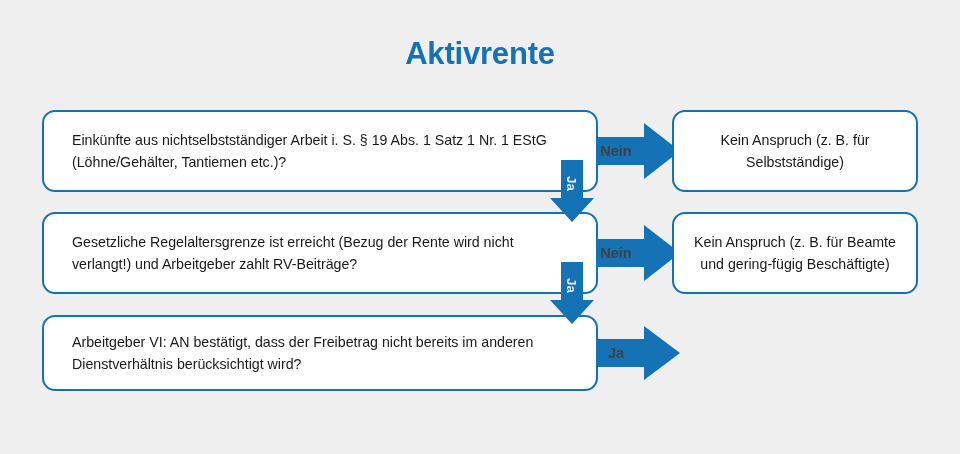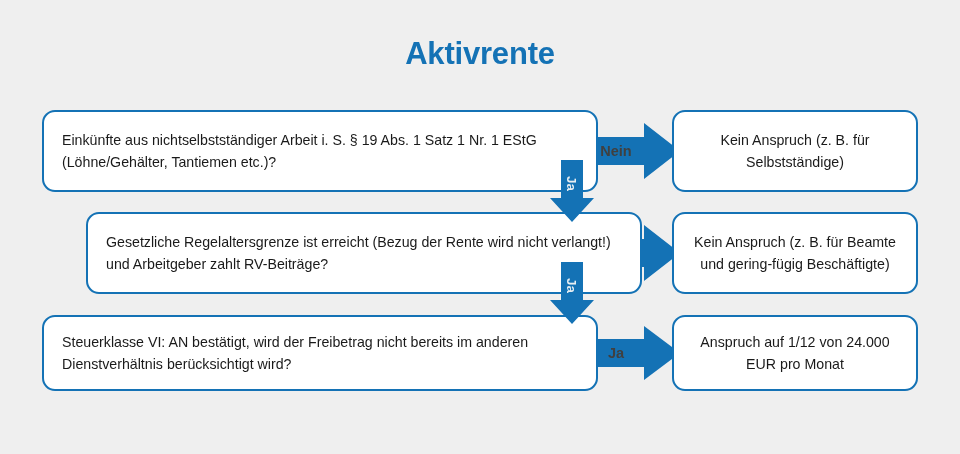--- a/index.html
+++ b/index.html
@@ -41,32 +41,32 @@
     border-radius: 13px;
     display: flex;
     align-items: center;
     color: #1a1a1a;
     font-size: 14.2px;
     line-height: 1.55;
     z-index: 3;
   }
   .node-box.question {
     justify-content: flex-start;
-    padding: 0 18px;
+    padding: 0 28px;
     text-align: left;
   }
   .node-box.outcome {
     justify-content: center;
     padding: 0 14px;
     text-align: center;
   }
 
   
   #q1 { left: 42px;  top: 110px; width: 556px; height: 82px; }
-  #q2 { left: 42px;  top: 212px; width: 556px; height: 82px; margin-left: 44px; }
+  #q2 { left: 42px;  top: 212px; width: 556px; height: 82px; }
   #q3 { left: 42px;  top: 315px; width: 556px; height: 76px; }
 
   
   #o1 { left: 672px; top: 110px; width: 246px; height: 82px; }
   #o2 { left: 672px; top: 212px; width: 246px; height: 82px; justify-content: flex-end; }
   #o3 { left: 672px; top: 315px; width: 246px; height: 76px; }
 
   
   .h-arrow {
     position: absolute;
@@ -169,27 +169,24 @@
   <div class="v-arrow" id="v2">
     <svg width="44" height="62" viewBox="0 0 44 62">
       <path d="M11,0 L33,0 L33,38 L44,38 L22,62 L0,38 L11,38 Z" fill="#1472b5"></path>
     </svg>
     <div class="label">
         <span>Ja</span>
       </div>
   </div>
 
   <div class="node-box question" id="q3">
-    <div>Steuerklasse VI: AN bestätigt, wird der Freibetrag nicht bereits im anderen Dienstverhältnis berücksichtigt wird?</div>
+    <div>Arbeitgeber VI: AN bestätigt, dass der Freibetrag nicht bereits im anderen Dienstverhältnis berücksichtigt wird?</div>
   </div>
 
   <div class="h-arrow" id="a3">
     <svg width="92" height="54" viewBox="0 0 92 54">
       <path d="M0,13 L56,13 L56,0 L92,27 L56,54 L56,41 L0,41 Z" fill="#1472b5"></path>
     </svg>
     <div class="label">Ja</div>
   </div>
 
-  <div class="node-box outcome" id="o3">
-    <div>Anspruch auf 1/12 von 24.000 EUR pro Monat</div>
-  </div>
 
 </div>
 
 </body></html>

